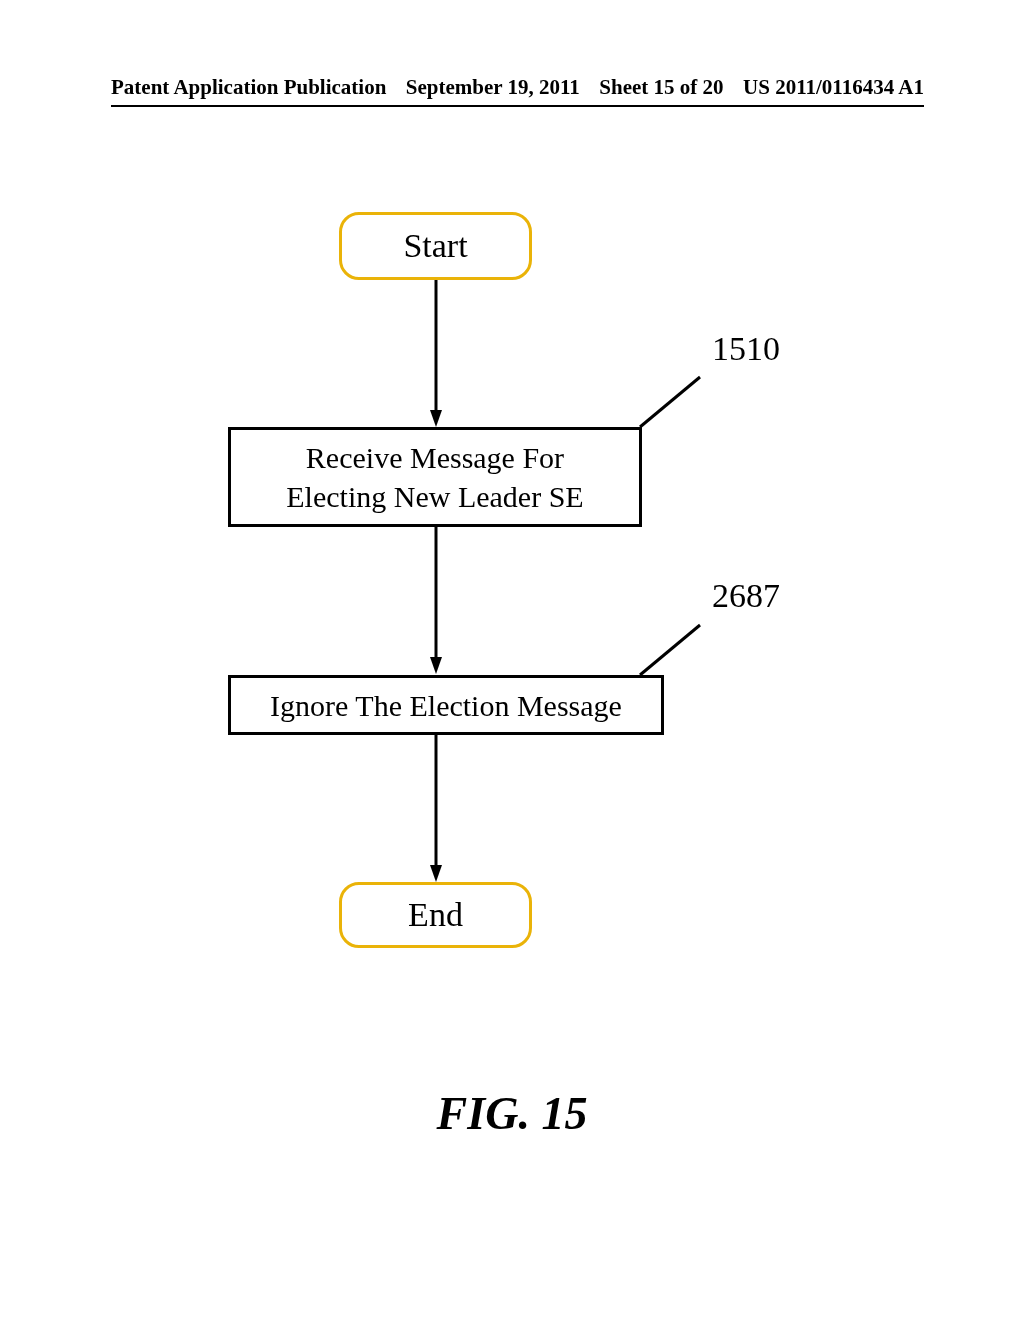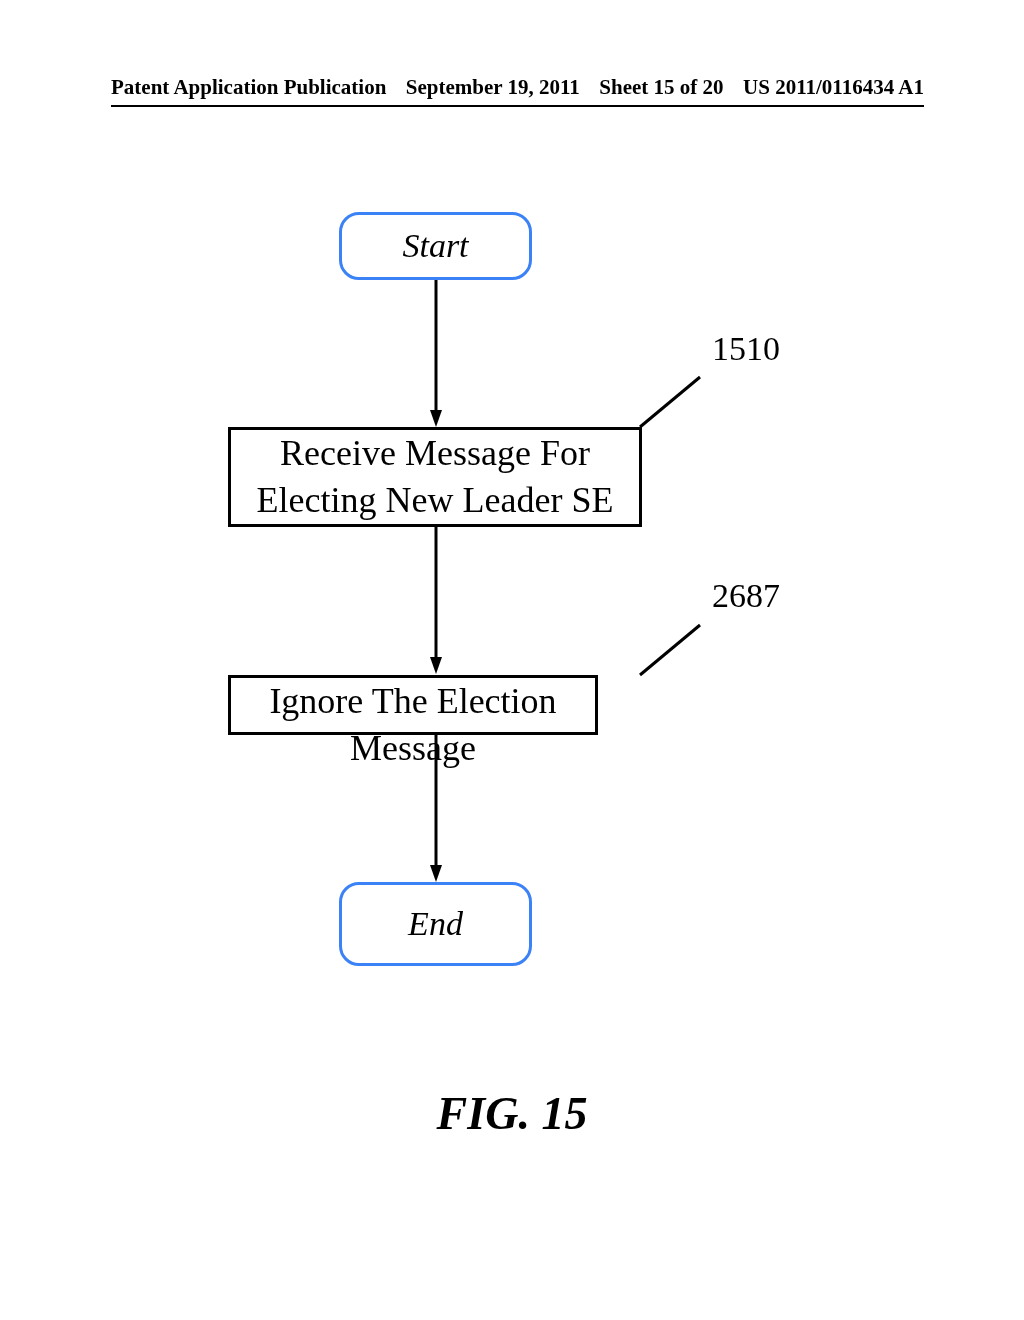--- a/index.html
+++ b/index.html
@@ -32,62 +32,62 @@
       border-top: 2px solid black;
     }
     .flowchart {
       position: absolute;
       top: 212px;
       left: 0;
       width: 100%;
     }
     .terminal-box {
       position: absolute;
-      border: 3px solid #3b82f6;
+      border: 3px solid #eab308;
       border-radius: 20px;
       font-size: 34px;
       display: flex;
       align-items: center;
       justify-content: center;
       background: white;
-      font-style: italic;
     }
     .process-box {
       position: absolute;
       border: 3px solid black;
-      font-size: 36px;
+      font-size: 30px;
       display: flex;
+      align-items: center;
       justify-content: center;
       text-align: center;
       background: white;
       line-height: 1.3;
     }
     .start-box {
       left: 339px;
       top: 0;
       width: 193px;
       height: 68px;
     }
     .process-1 {
       left: 228px;
       top: 215px;
       width: 414px;
       height: 100px;
     }
     .process-2 {
       left: 228px;
       top: 463px;
-      width: 370px;
+      width: 436px;
       height: 60px;
     }
     .end-box {
       left: 339px;
       top: 670px;
       width: 193px;
-      height: 84px;
+      height: 66px;
     }
     .ref-label {
       position: absolute;
       font-size: 34px;
     }
     .ref-1510 {
       left: 712px;
       top: 118px;
     }
     .ref-1512 {

